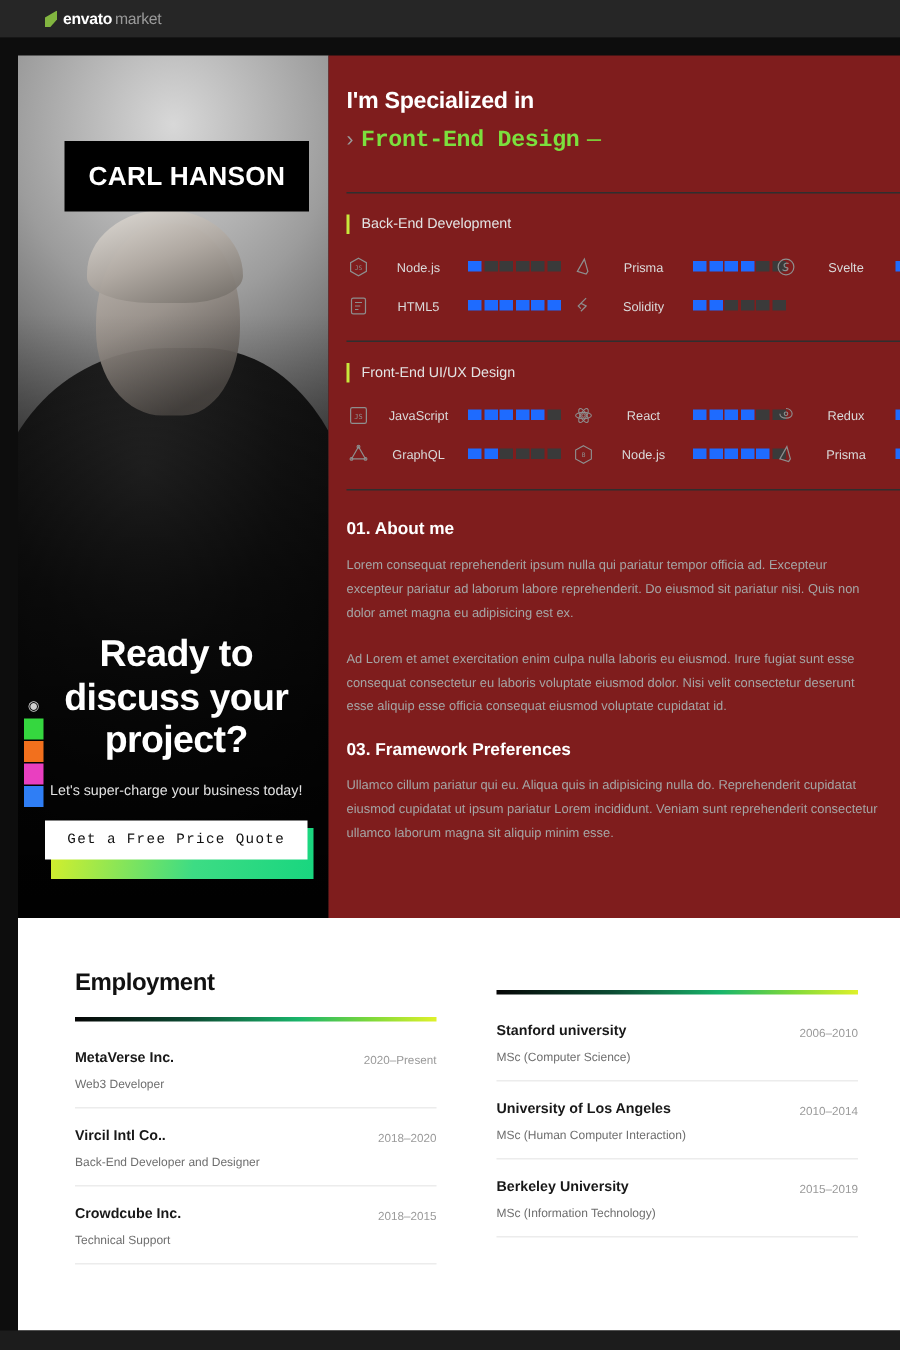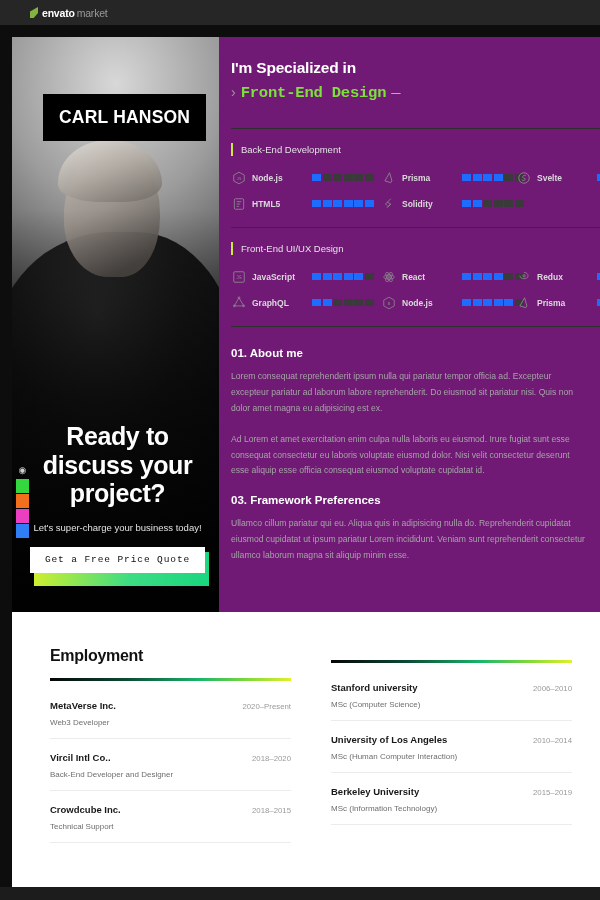--- a/index.html
+++ b/index.html
@@ -104,21 +104,21 @@
     width: 100%; height: 26px;
     background: #ffffff; border: 0;
     display: flex; align-items: center; justify-content: center;
     color: #101010; font-size: 9.5px; letter-spacing: .9px;
     font-family: "Liberation Mono", monospace;
     cursor: pointer;
   }
 
   
   .hero-pane {
-    flex: 1; height: 583px; background: #701a75;
+    flex: 1; height: 583px; background: #7f1d1d;
     padding: 22px 0 0 0; position: relative; overflow: hidden;
   }
   .pane-pad { padding-left: 12px; padding-right: 0; }
 
   .spec-kicker {
     color: #ffffff; font-size: 15.5px; font-weight: bold; letter-spacing: -.2px;
   }
   .spec-line { display: flex; align-items: baseline; gap: 5px; margin-top: 7px; }
   .spec-chevron { color: #9a9a9a; font-size: 14px; }
   .spec-value {
@@ -139,22 +139,22 @@
     row-gap: 11px;
   }
   .skill { display: flex; align-items: center; gap: 6px; }
   .skill-ico {
     width: 15px; height: 15px; flex: 0 0 15px;
     display: flex; align-items: center; justify-content: center;
     color: #8e8e8e;
   }
   .skill-ico svg { display: block; }
   .skill-name {
-    color: #dadada; font-size: 8.5px; font-weight: bold;
-    width: 54px; flex: 0 0 54px; white-space: nowrap; overflow: hidden;
+    color: #dadada; font-size: 8.5px; font-weight: normal;
+    width: 54px; flex: 0 0 54px; white-space: nowrap; overflow: hidden; text-align: center;
   }
   .meter { display: flex; gap: 1.5px; }
   .seg { width: 9px; height: 7px; background: #3a3a3a; display: block; }
   .seg.on { background: #1e6bff; }
 
   
   .narrative { margin-top: 20px; padding-right: 14px; }
   .sect-h { font-size: 11.5px; font-weight: bold; color: #ffffff; margin-bottom: 10px; }
   .sect-h .num { color: #ffffff; }
   .sect-p {

